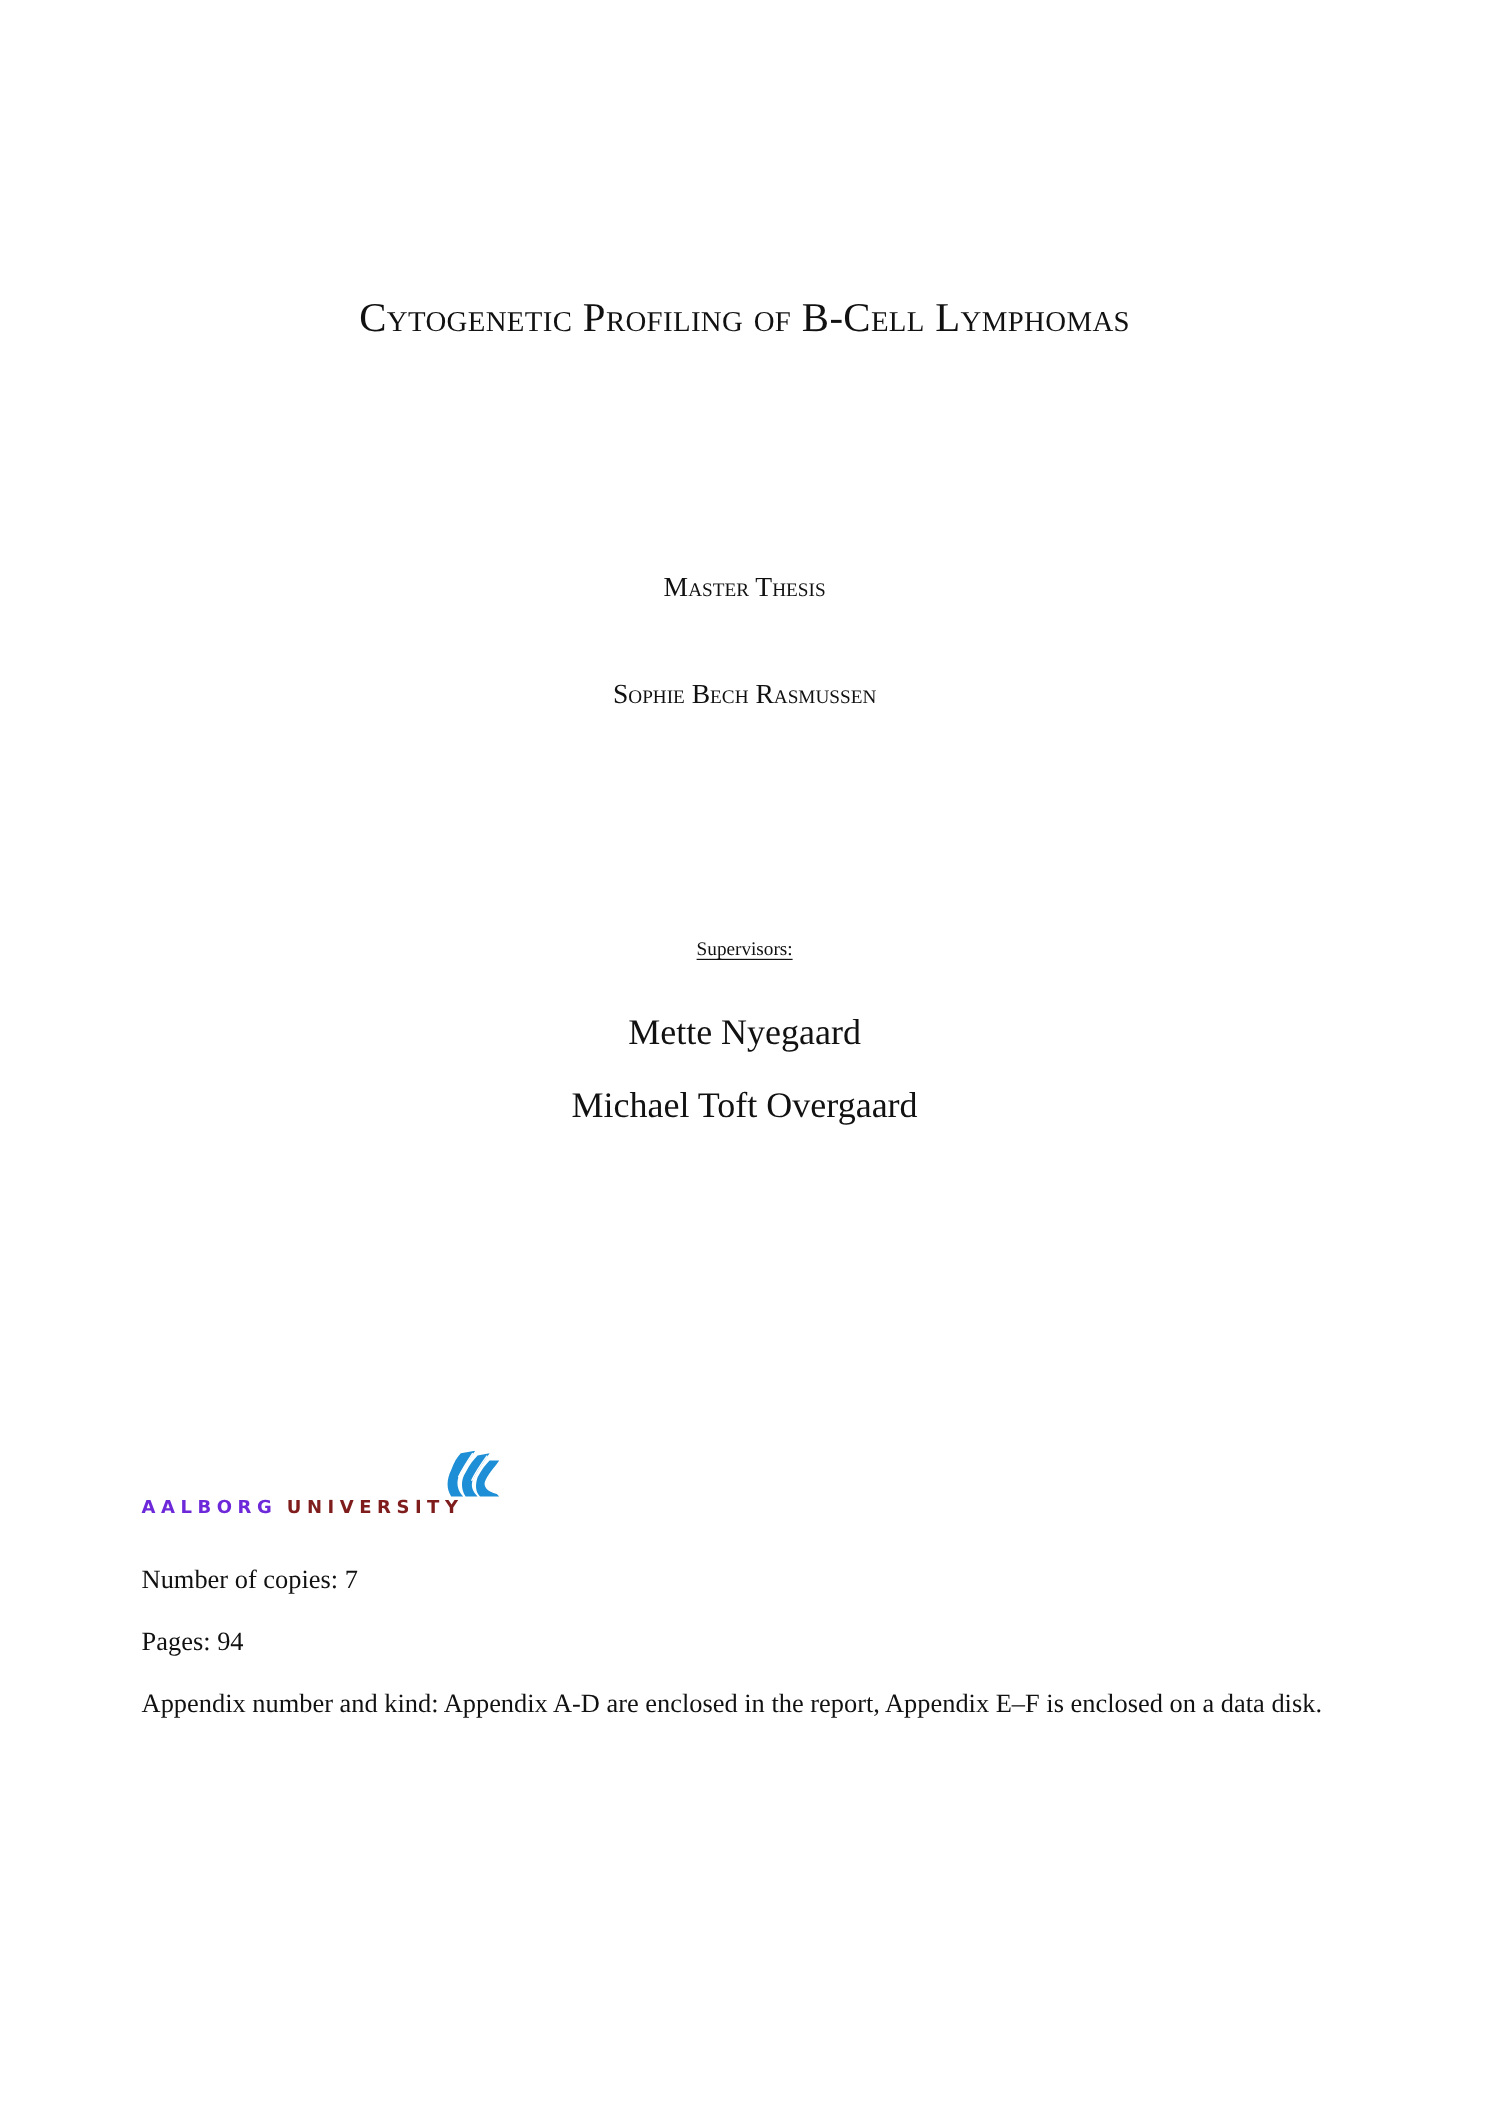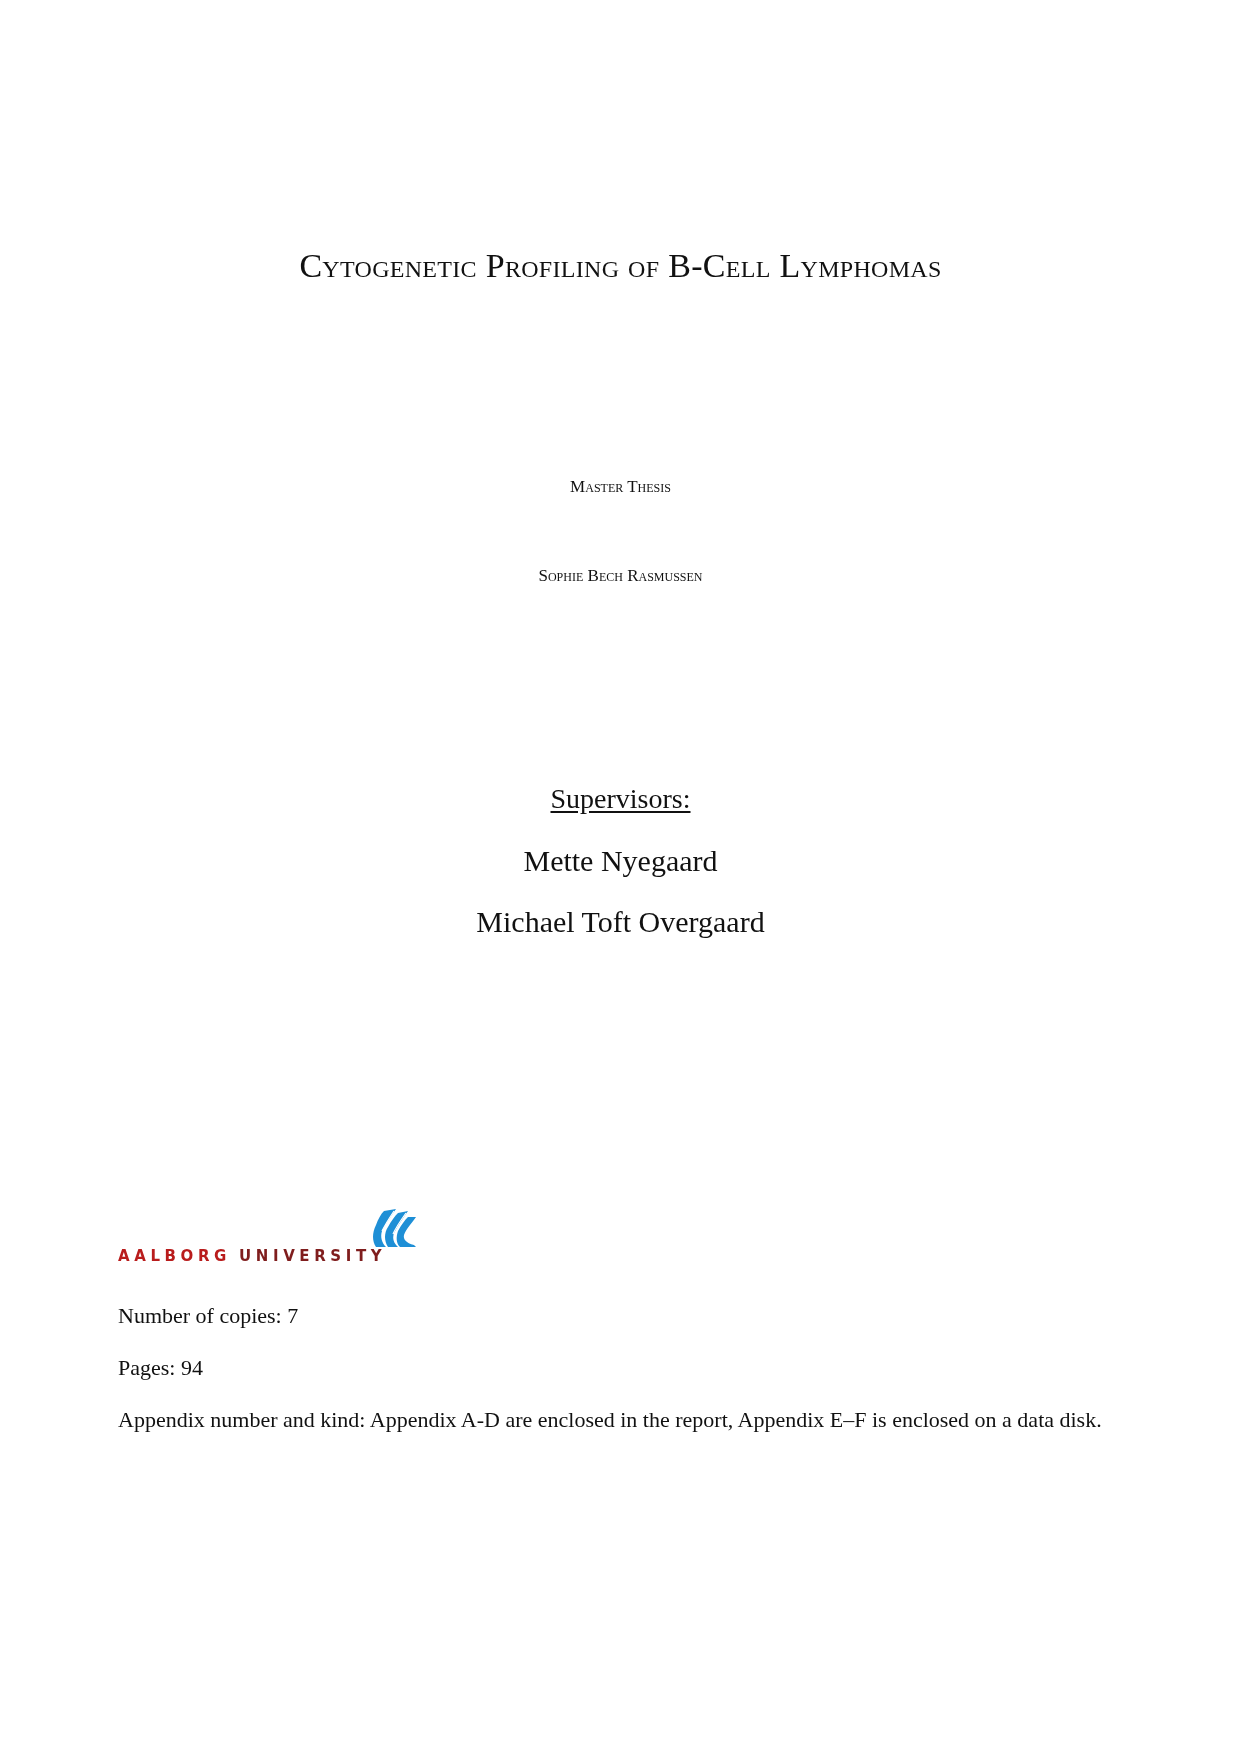--- a/index.html
+++ b/index.html
@@ -30,28 +30,28 @@
       text-align: center;
       white-space: nowrap;
     }
     .title {
       top: 228px;
       font-size: 34px;
       letter-spacing: 0.3px;
       font-variant: small-caps;
     }
     .subtitle {
-      font-size: 17px;
+      font-size: 23px;
       font-variant: small-caps;
     }
     .thesis-type { top: 458px; }
     .author { top: 547px; }
     .sup-label {
       top: 764px;
-      font-size: 28px;
+      font-size: 16px;
       text-decoration: underline;
       text-underline-offset: 3px;
     }
     .sup-name {
       font-size: 30px;
     }
     .sup-1 { top: 825px; }
     .sup-2 { top: 886px; }
 
     .logo {
@@ -71,21 +71,21 @@
     .logo-text {
       position: absolute;
       left: 0;
       top: 38px;
       font-family: "DejaVu Sans", "Liberation Sans", sans-serif;
       font-weight: bold;
       font-size: 15px;
       letter-spacing: 4.6px;
       white-space: nowrap;
     }
-    .logo-word-1 { color: #b91c1c; }
+    .logo-word-1 { color: #6d28d9; }
     .logo-word-2 { color: #7f1d1d; margin-left: 8px; }
 
     .meta {
       position: absolute;
       left: 118px;
       width: 1010px;
       font-size: 22px;
       line-height: 30px;
     }
     .meta-copies { top: 1282px; }

